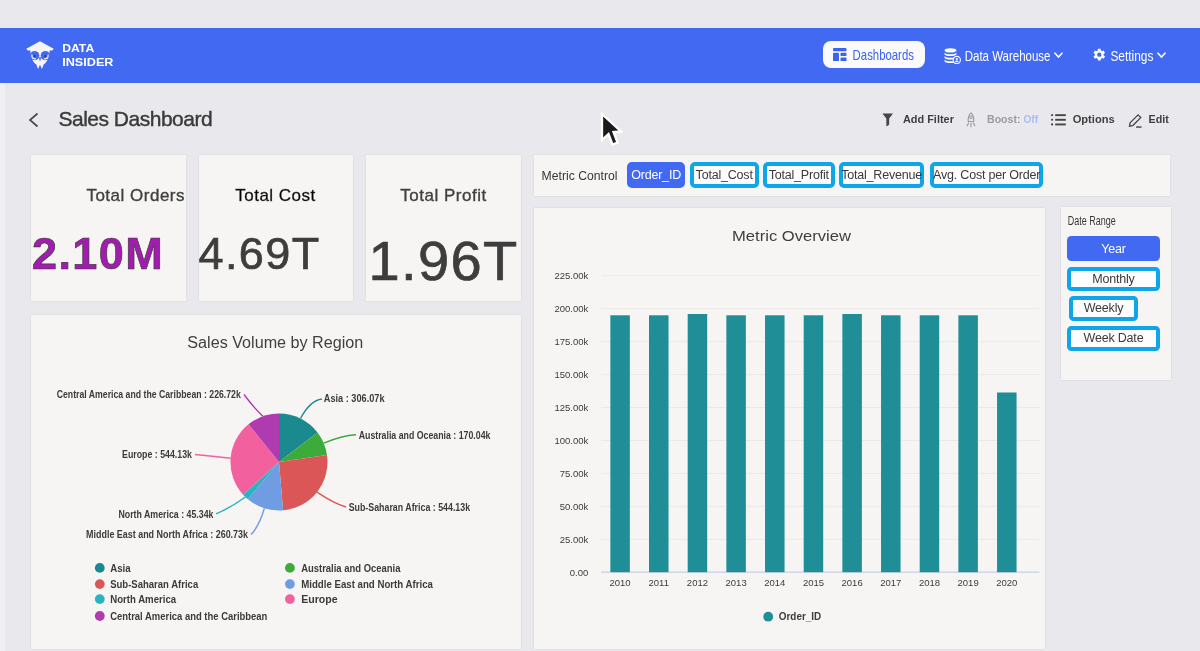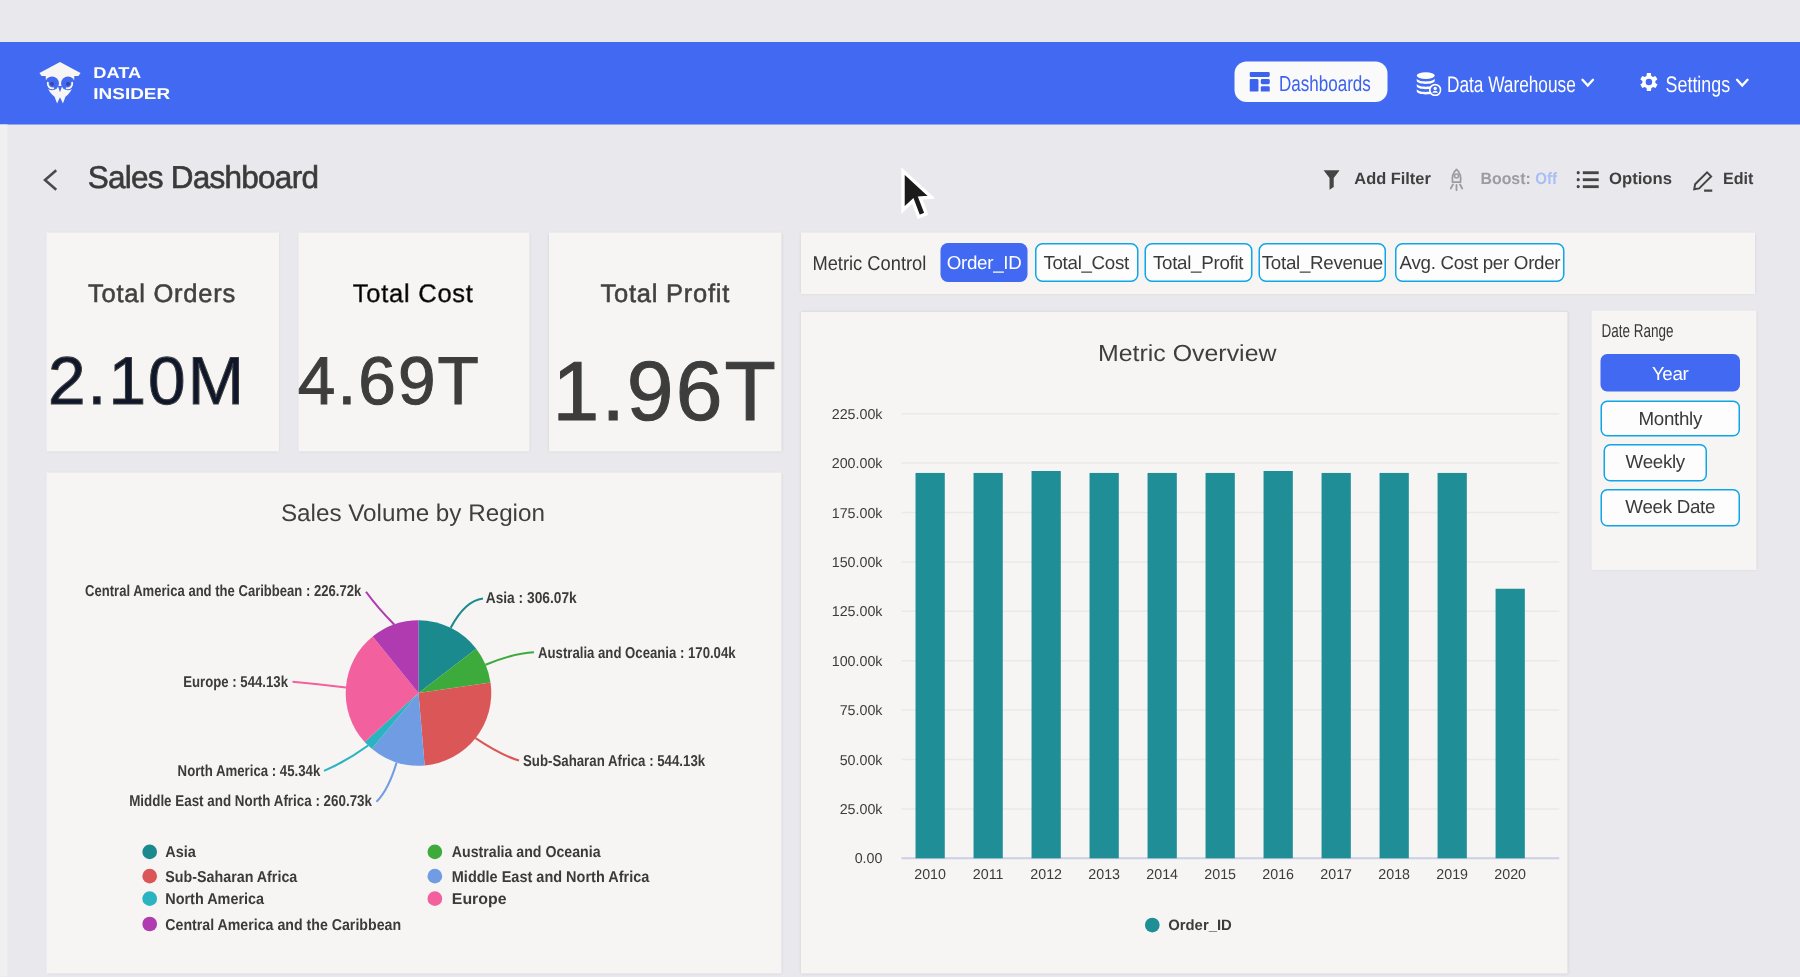--- a/index.html
+++ b/index.html
@@ -2,21 +2,21 @@
 <html><head>
 <meta charset="utf-8">
 <style>
   html,body{margin:0;padding:0;}
   body{width:1200px;height:651px;overflow:hidden;font-family:"Liberation Sans",sans-serif;background:#e9e8ec;}
   svg{font-family:"Liberation Sans",sans-serif;}
   .abs{position:absolute;}
   #page{position:relative;width:1200px;height:651px;margin-top:28px;}
   .card{position:absolute;background:#f6f5f3;box-shadow:0 0 2px rgba(0,0,0,0.10);}
   .topbar{position:absolute;left:0;top:0;width:1200px;height:55px;background:#4169f1;}
-  .obtn{position:absolute;box-sizing:border-box;border:1px solid #0ea5e9;border-radius:5px;background:#fdfdfd;color:#3a3a3a;font-size:12.5px;display:flex;align-items:center;justify-content:center;white-space:nowrap;letter-spacing:-0.2px;}
+  .obtn{position:absolute;box-sizing:border-box;border:4px solid #0ea5e9;border-radius:5px;background:#fdfdfd;color:#3a3a3a;font-size:12.5px;display:flex;align-items:center;justify-content:center;white-space:nowrap;letter-spacing:-0.2px;}
   .obtn.sel{background:#4169f1;color:#fff;border:none;}
 </style>
 </head>
 <body>
 <div id="page">
 
   <div class="topbar"></div>
   <svg class="abs" style="left:26px;top:10px" width="28" height="33" viewBox="0 0 100 118">
     <polygon points="50,12 99,38 94,45 6,45 1,38" fill="#f7f6f4"></polygon>
     <path d="M16,41 L84,41 C85,63 80,82 63,95 L57,111 L50,96 L43,111 L37,95 C20,82 15,62 16,39 Z" fill="#f7f6f4"></path>
@@ -108,24 +108,24 @@
     <path d="M2.2,10.5 L10.7,2 L13.6,4.9 L5.1,13.4 L1.6,14.1 Z" fill="none" stroke="#454545" stroke-width="1.4"></path>
     <path d="M8.6,15 L14.4,15" stroke="#454545" stroke-width="1.5"></path>
   </svg>
   <svg class="abs" style="left:1146px;top:83px" width="28" height="16" viewBox="0 0 28 16">
     <text x="2.6" y="11.6" font-size="11" font-weight="bold" fill="#3f3f3f" textLength="20.3" lengthAdjust="spacingAndGlyphs">Edit</text>
   </svg>
 
   <div class="card" style="left:31px;top:126.5px;width:154.5px;height:146px;"></div>
   <div class="card" style="left:198.5px;top:126.5px;width:154.5px;height:146px;"></div>
   <div class="card" style="left:366px;top:126.5px;width:155px;height:146px;"></div>
-  <div class="abs" style="left:31px;top:158px;width:154px;text-align:center;font-size:17px;color:#414141;letter-spacing:0.5px;-webkit-text-stroke:0.35px #414141;">Total Orders</div>
+  <div class="abs" style="left:31px;top:158px;width:154px;text-align:right;font-size:17px;color:#414141;letter-spacing:0.5px;-webkit-text-stroke:0.35px #414141;">Total Orders</div>
   <div class="abs" style="left:198.5px;top:158px;width:154px;text-align:center;font-size:17px;color:#000000;letter-spacing:0.5px;-webkit-text-stroke:0.35px #414141;">Total Cost</div>
   <div class="abs" style="left:366px;top:158px;width:155px;text-align:center;font-size:17px;color:#414141;letter-spacing:0.5px;-webkit-text-stroke:0.35px #414141;">Total Profit</div>
-  <div class="abs" style="left:31px;top:200px;width:134px;text-align:center;font-size:45px;font-weight:400;color:#0f172a;letter-spacing:1.4px;-webkit-text-stroke:0.7px #3d3d3d;">2.10M</div>
+  <div class="abs" style="left:31px;top:200px;width:134px;text-align:center;font-size:45px;font-weight:700;color:#a21caf;letter-spacing:1.4px;-webkit-text-stroke:0.7px #3d3d3d;">2.10M</div>
   <div class="abs" style="left:198.5px;top:200px;width:154px;text-align:left;font-size:45px;font-weight:500;color:#3d3d3d;letter-spacing:1.4px;-webkit-text-stroke:0.7px #3d3d3d;">4.69T</div>
   <div class="abs" style="left:366px;top:200px;width:155px;text-align:center;font-size:56px;font-weight:500;color:#3d3d3d;letter-spacing:1.4px;-webkit-text-stroke:0.7px #3d3d3d;">1.96T</div>
 
   <div class="card" style="left:534px;top:127px;width:636px;height:40.5px;"></div>
   <svg class="abs" style="left:539px;top:138px" width="90" height="20" viewBox="0 0 90 20">
     <text x="2.6" y="13.7" font-size="13.3" fill="#373737" textLength="76" lengthAdjust="spacingAndGlyphs">Metric Control</text>
   </svg>
   <div class="obtn sel" style="left:626.9px;top:134.4px;width:58.4px;height:25.2px;">Order_ID</div>
   <div class="obtn" style="left:689.7px;top:134.4px;width:68.9px;height:25.2px;">Total_Cost</div>
   <div class="obtn" style="left:763px;top:134.4px;width:71.5px;height:25.2px;">Total_Profit</div>

